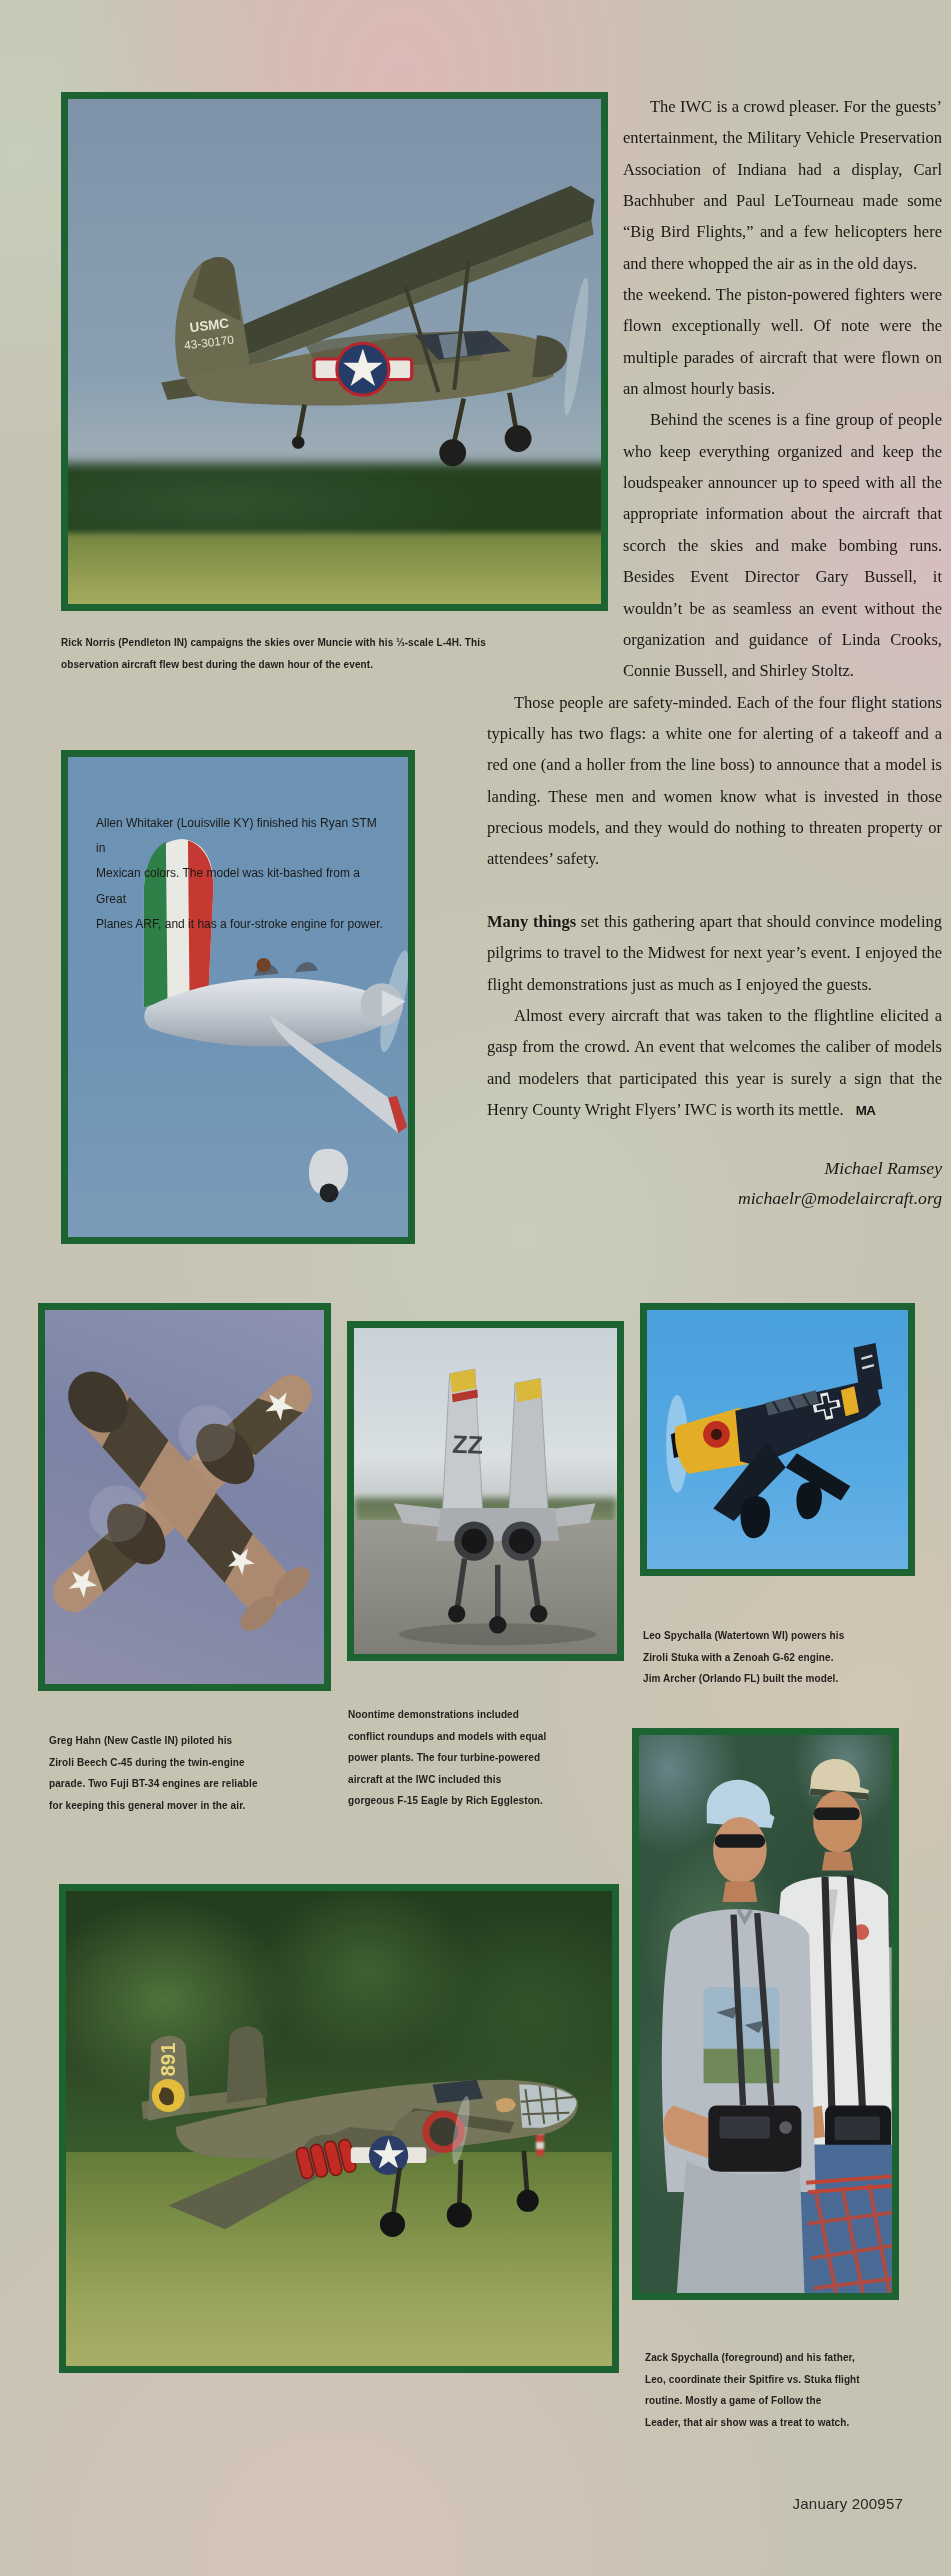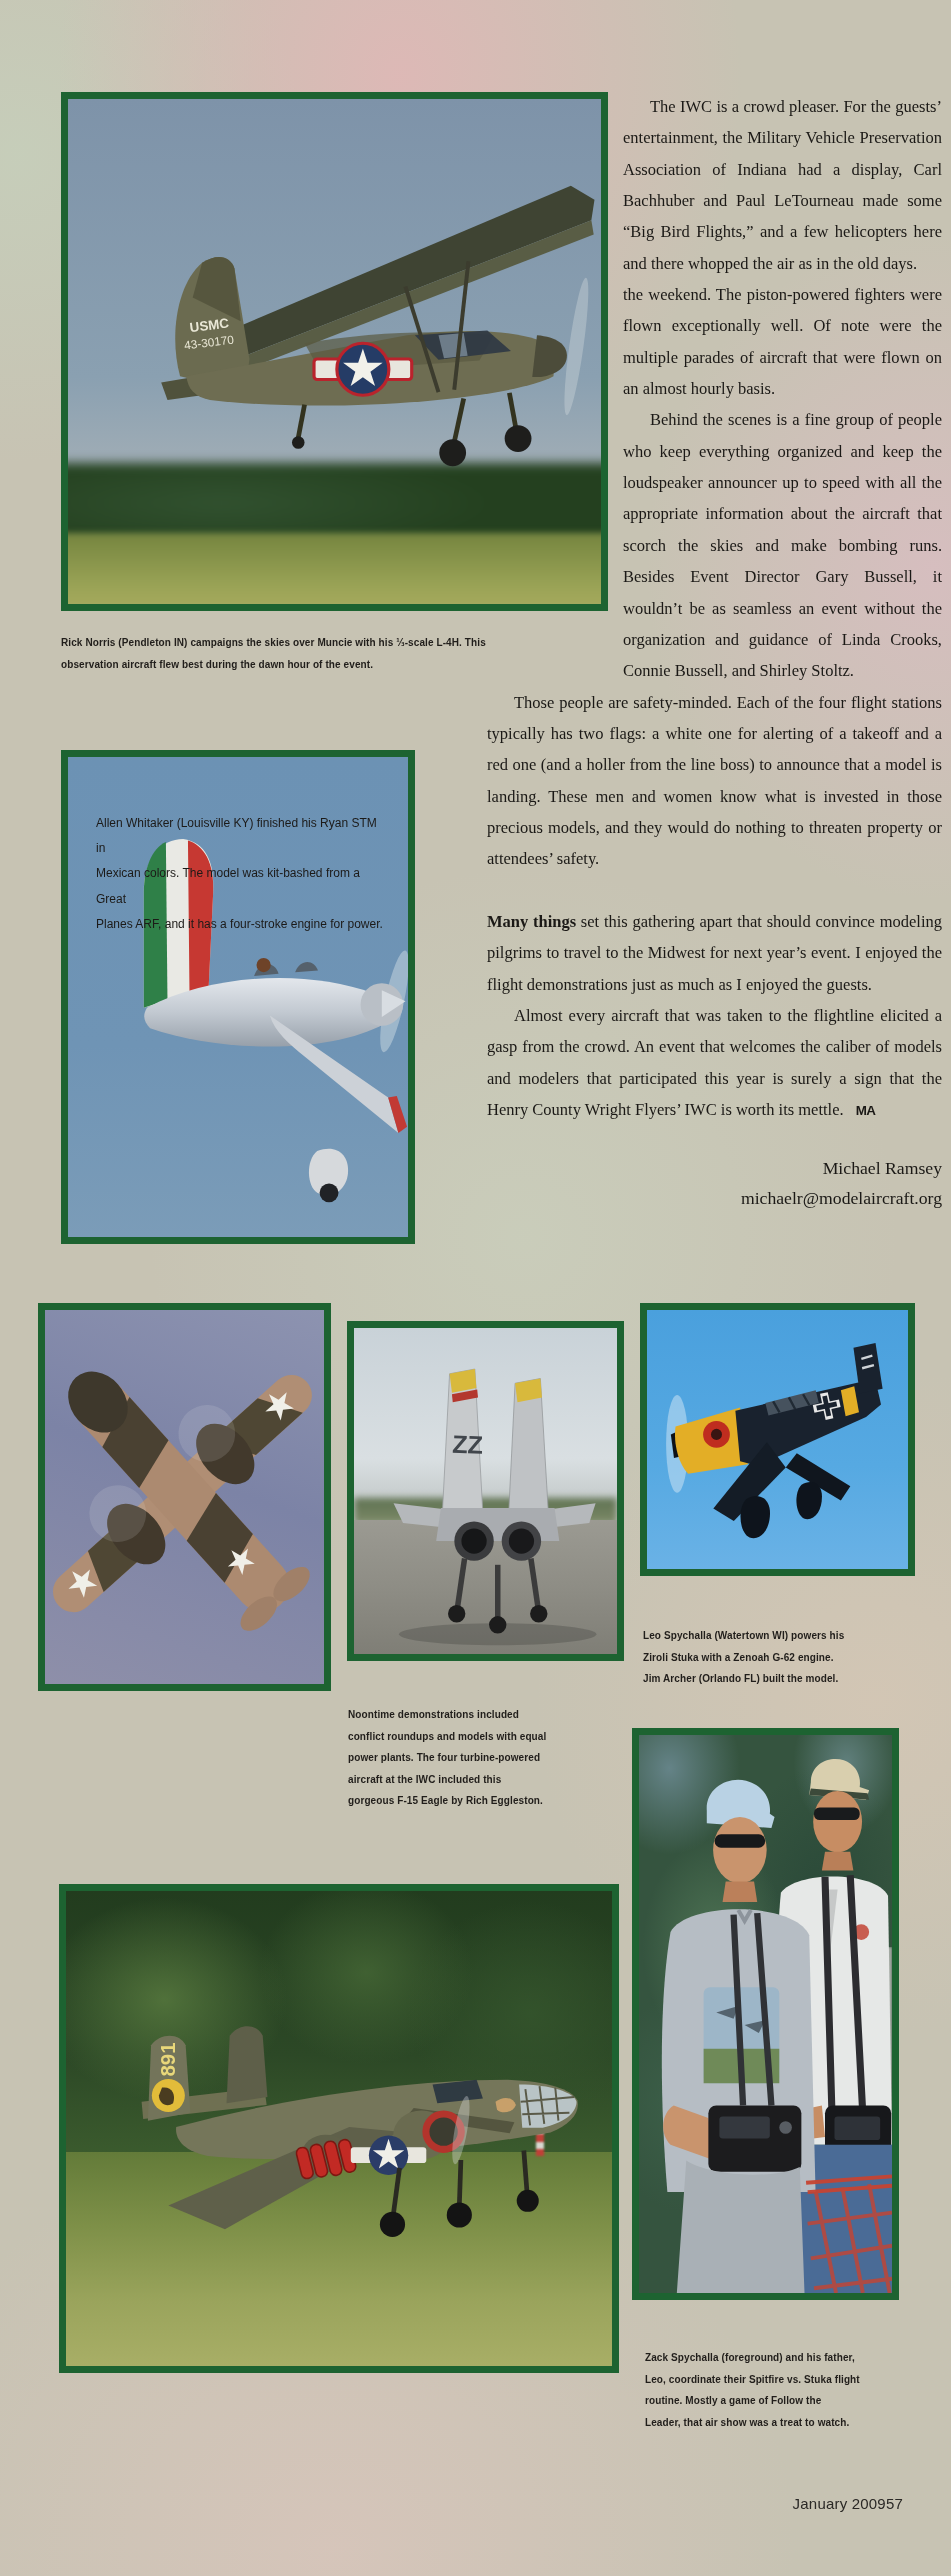--- a/index.html
+++ b/index.html
@@ -27,21 +27,21 @@
     position:absolute;left:487px;top:91px;width:455px;
     font-family:"Liberation Serif",serif;font-size:16.5px;line-height:1.9;color:#1b1916;
     text-align:justify;
   }
   .article p{margin:0;}
   .article p.narrow{margin-left:136px;}
   .article p.ind{text-indent:27px;}
   .article p.space-before{margin-top:31.5px;}
   .lead-bold{font-weight:bold;}
   .ma-mark{font-family:"Liberation Sans",sans-serif;font-weight:bold;font-size:13.4px;letter-spacing:-0.8px;padding-left:8px;}
-  .byline{margin-top:27px;text-align:right;font-size:17.7px;line-height:1.75;}
+  .byline{margin-top:27px;text-align:right;font-style:italic;font-size:17.7px;line-height:1.75;}
   .byline div{white-space:nowrap;}
 
   .footer{position:absolute;left:667px;top:2495px;width:236px;text-align:right;
     font-size:15px;color:#2b2926;letter-spacing:0.2px;}
   .footer .pgnum{}
 
   
   .p-l4 .sky{position:absolute;inset:0;background:linear-gradient(180deg,#7e93a9 0%,#8aa0b1 55%,#a2aeb6 74%);}
   .p-l4 .trees{position:absolute;left:-15.8px;right:-15.8px;top:72%;height:16%;
     background:radial-gradient(60% 80% at 30% 50%, #31512f, #24401f 80%);filter:blur(5.5px);}
@@ -262,20 +262,24 @@
       <path d="M176,200 L246,242 L258,224 L190,182 Z" fill="#10161e"></path>
       <path d="M126,240 C140,231 156,238 156,258 C156,280 143,294 130,289 C117,283 114,252 126,240 Z" fill="#0e141c"></path>
       <path d="M196,222 C209,214 222,220 222,237 C222,257 211,269 199,265 C188,259 186,232 196,222 Z" fill="#0e141c"></path>
     </svg>
   </div>
 
   <div class="caption" style="left:643px;top:1597px;width:284px;margin-top:28px;">Leo Spychalla (Watertown WI) powers his
 Ziroli Stuka with a Zenoah G-62 engine.
 Jim Archer (Orlando FL) built the model.</div>
 
+  <div class="caption" style="left:49px;top:1730px;width:288px;">Greg Hahn (New Castle IN) piloted his
+Ziroli Beech C-45 during the twin-engine
+parade. Two Fuji BT-34 engines are reliable
+for keeping this general mover in the air.</div>
 
   <div class="caption" style="left:348px;top:1704px;width:282px;">Noontime demonstrations included
 conflict roundups and models with equal
 power plants. The four turbine-powered
 aircraft at the IWC included this
 gorgeous F-15 Eagle by Rich Eggleston.</div>
 
   <div class="photo p-men" style="left:632px;top:1728px;width:267px;height:572px;">
     <div class="fill bg"></div>
     <div class="road"></div>

